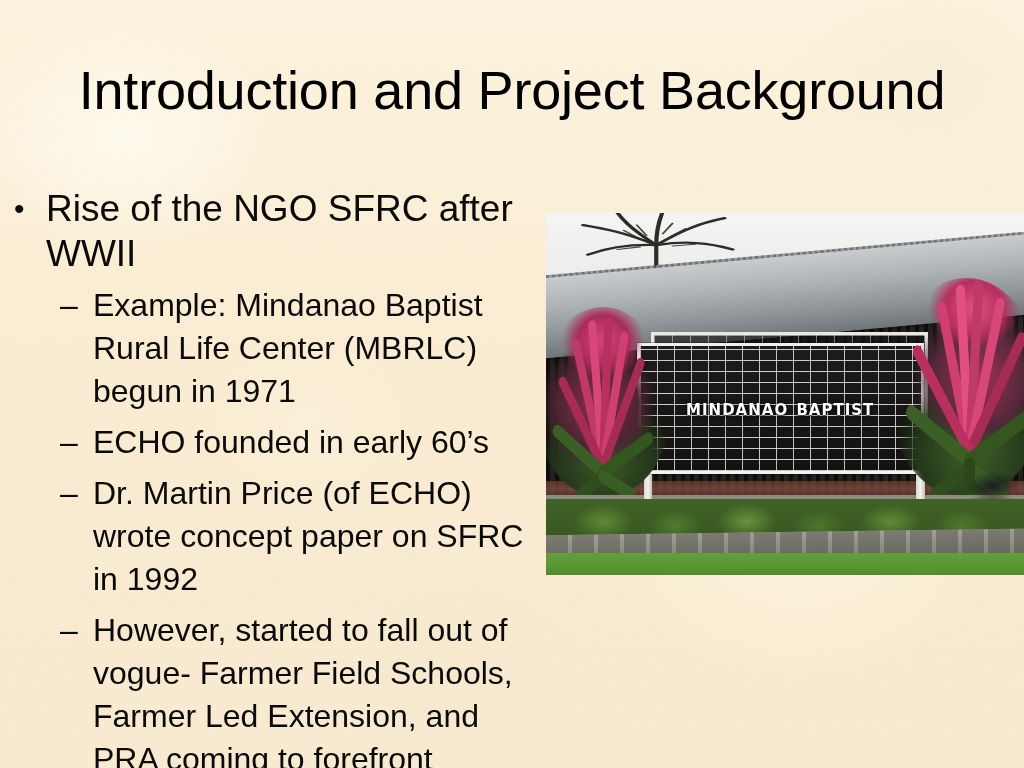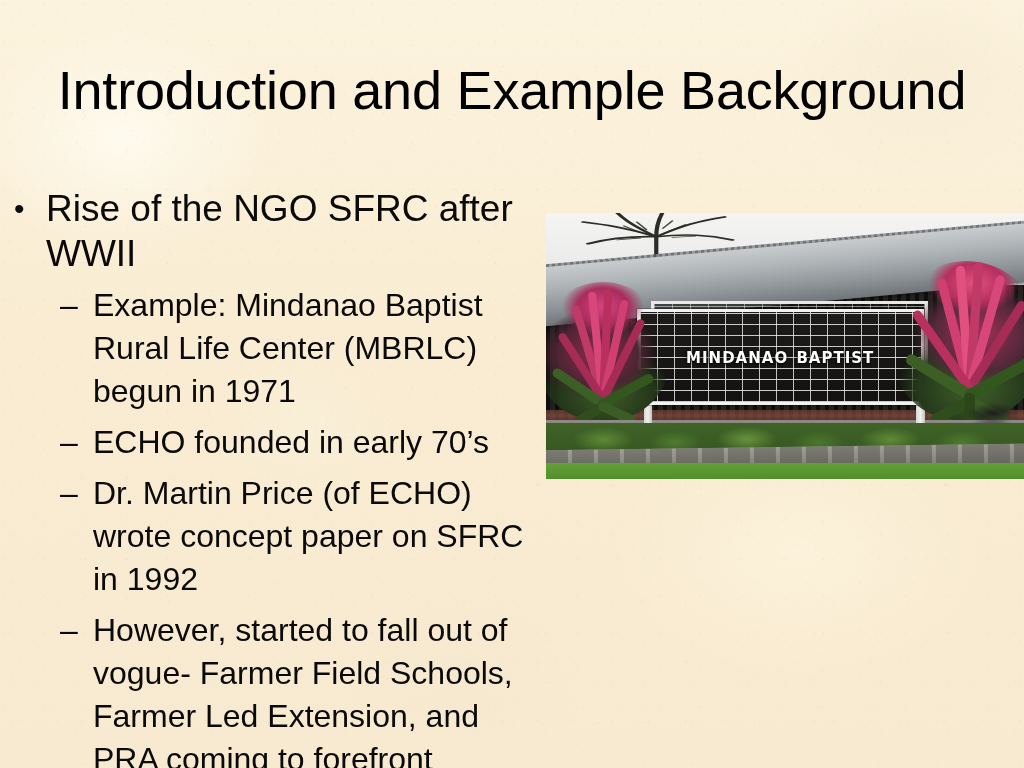--- a/index.html
+++ b/index.html
@@ -100,21 +100,21 @@
     font-size: 32px;
     line-height: 43px;
   }
 
   
   #photo {
     position: absolute;
     left: 546px;
     top: 213px;
     width: 478px;
-    height: 266px;
+    height: 362px;
     overflow: hidden;
     background: #2b2b26;
   }
   #photo .layer { position: absolute; }
 
   .sky {
     left: 0; top: 0; width: 100%; height: 30%;
     background: linear-gradient(180deg, #f4f4f2 0%, #ececeb 60%, #e2e2e0 100%);
   }
   .palm {
@@ -248,37 +248,37 @@
     opacity: 0.8;
   }
 </style>
 </head>
 <body>
 
 <div id="slide">
 
   <div id="paper-texture"></div>
 
-  <div id="title">Introduction and Example Background</div>
+  <div id="title">Introduction and Project Background</div>
 
   <div id="body-text">
 
     <div class="lvl1">
       <span class="marker">•</span>
       <span>Rise of the NGO SFRC after WWII</span>
     </div>
 
     <div class="lvl2">
       <span class="marker">–</span>
       <span>Example: Mindanao Baptist Rural Life Center (MBRLC) begun in 1971</span>
     </div>
 
     <div class="lvl2">
       <span class="marker">–</span>
-      <span>ECHO founded in early 70’s</span>
+      <span>ECHO founded in early 60’s</span>
     </div>
 
     <div class="lvl2">
       <span class="marker">–</span>
       <span>Dr. Martin Price (of ECHO) wrote concept paper on SFRC in 1992</span>
     </div>
 
     <div class="lvl2">
       <span class="marker">–</span>
       <span>However, started to fall out of vogue- Farmer Field Schools, Farmer Led Extension, and PRA coming to forefront</span>

